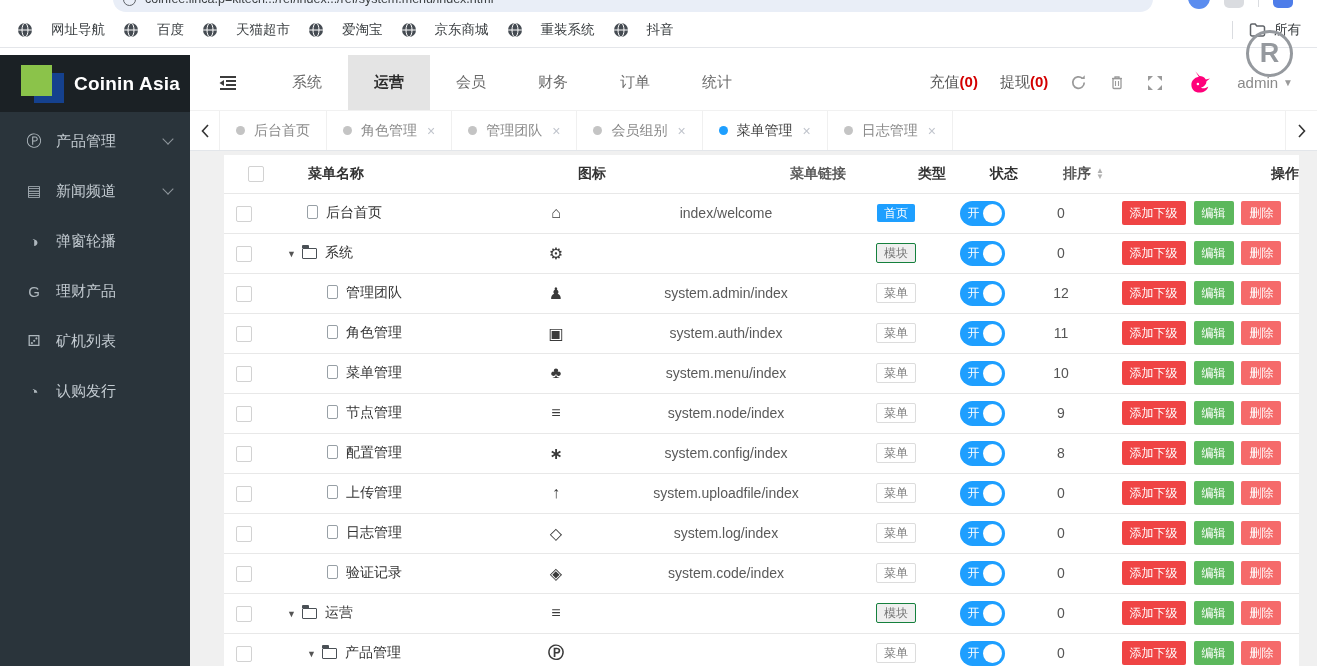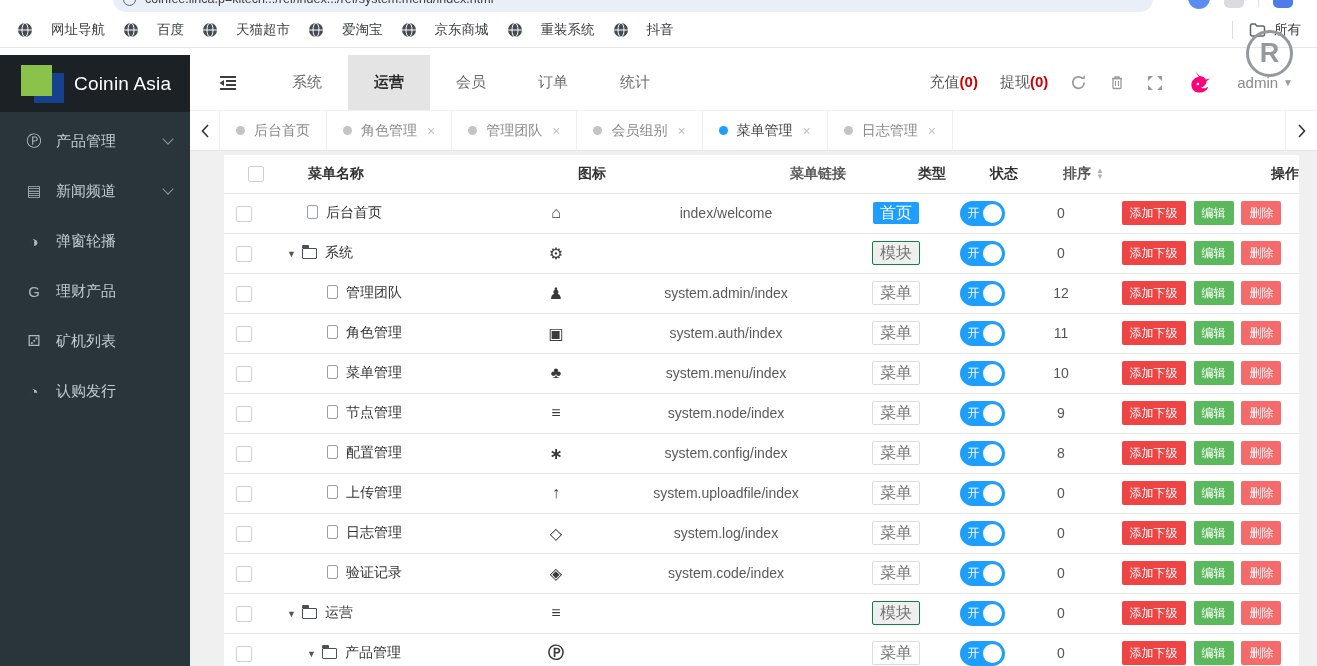--- a/index.html
+++ b/index.html
@@ -36,21 +36,21 @@
     background:transparent; }
 
   
   .app { display:flex; height:611px; margin-top:7px; }
 
   
   .sidebar { width:190px; background:#2a343b; flex:0 0 auto; }
   .logo { height:57px; background:#1b2125; position:relative; display:flex; align-items:center; }
   .logo .sq-blue { position:absolute; left:34px; top:18px; width:30px; height:30px; background:#15418e; }
   .logo .sq-green { position:absolute; left:21px; top:10px; width:31px; height:31px; background:#8bc34a; }
-  .logo .brand { margin-left:74px; color:#fff; font-size:19px; font-weight:normal; letter-spacing:.2px;}
+  .logo .brand { margin-left:74px; color:#fff; font-size:19px; font-weight:bold; letter-spacing:.2px;}
   .side-menu { padding-top:4px; }
   .side-item { height:50px; display:flex; align-items:center; padding:0 18px 0 22px;
     color:#c3cbd1; font-size:15px; cursor:pointer; }
   .si-icon { width:24px; font-size:15px; color:#aeb7bd; flex:0 0 auto; text-align:center; margin-right:10px;}
   .si-label { flex:1; }
   .si-chev { width:8px; height:8px; border-right:1.6px solid #8f979d; border-bottom:1.6px solid #8f979d;
     transform:rotate(45deg); margin-top:-4px; }
 
   
   .main { flex:1; display:flex; flex-direction:column; min-width:0; }
@@ -104,21 +104,21 @@
   .sorters i { font-style:normal; font-size:8px; line-height:6px; color:#b0b0b0; }
   .tree-arrow { font-size:9px; color:#555; margin-right:6px; cursor:pointer; }
   .ficon { display:inline-block; vertical-align:-2px; margin-right:8px; }
   .ficon.file { width:11px; height:14px; border:1.4px solid #98a0a6; border-radius:2px; background:#fff;}
   .ficon.folder { width:15px; height:11px; border:1.5px solid #4a5056; border-radius:1px;
     background:#fff; position:relative; }
   .ficon.folder::before { content:""; position:absolute; left:-1px; top:-4px; width:7px; height:3px;
     background:#4a5056; border-radius:1px 1px 0 0; }
   .nm { color:#333; }
   .g { font-size:16px; color:#3a3a3a; font-weight:bold; }
-  .badge { display:inline-block; padding:3px 7px; font-size:16px; border-radius:2px; line-height:1; }
+  .badge { display:inline-block; padding:3px 7px; font-size:12px; border-radius:2px; line-height:1; }
   .badge-primary { background:#1E9FFF; color:#fff; }
   .badge-module { background:#efefef; color:#777; border:1px solid #15803d; }
   .badge-menu { background:#fff; color:#777; border:1px solid #dcdcdc; }
   .switch { position:relative; display:inline-block; width:45px; height:25px;
     background:#1E9FFF; border-radius:13px; cursor:pointer; vertical-align:middle;}
   .sw-label { position:absolute; left:8px; top:0; line-height:25px; color:#fff;
     font-size:12px; font-style:normal; }
   .knob { position:absolute; right:3px; top:3px; width:19px; height:19px;
     background:#fff; border-radius:50%; }
   .btn { display:inline-block; border:none; padding:5px 8px; margin:0 2px; border-radius:2px;
@@ -274,20 +274,21 @@
             <rect x="8" y="5" width="10" height="2" fill="#3c3c3c"></rect>
             <rect x="8" y="9" width="10" height="2" fill="#3c3c3c"></rect>
             <rect x="2" y="13" width="16" height="2" fill="#3c3c3c"></rect>
             <path d="M6 5v6L1.5 8z" fill="#3c3c3c"></path>
           </svg>
         </div>
         <nav class="nv-items" id="nav-items">
             <span class="nv-item">系统</span>
             <span class="nv-item active">运营</span>
             <span class="nv-item">会员</span>
+            <span class="nv-item">财务</span>
             <span class="nv-item">订单</span>
             <span class="nv-item">统计</span>
           </nav>
         <div class="nv-right">
           <span class="nv-count"><span>充值</span><b>(0)</b></span>
           <span class="nv-count"><span>提现</span><b>(0)</b></span>
           <span class="nv-tool">
             <svg width="17" height="17" viewBox="0 0 16 16">
               <path d="M13.4 8a5.4 5.4 0 1 1-1.7-3.9" fill="none" stroke="#9a9a9a" stroke-width="1.6"></path>
               <path d="M13.9 1.2v3.6h-3.6z" fill="#9a9a9a"></path>

